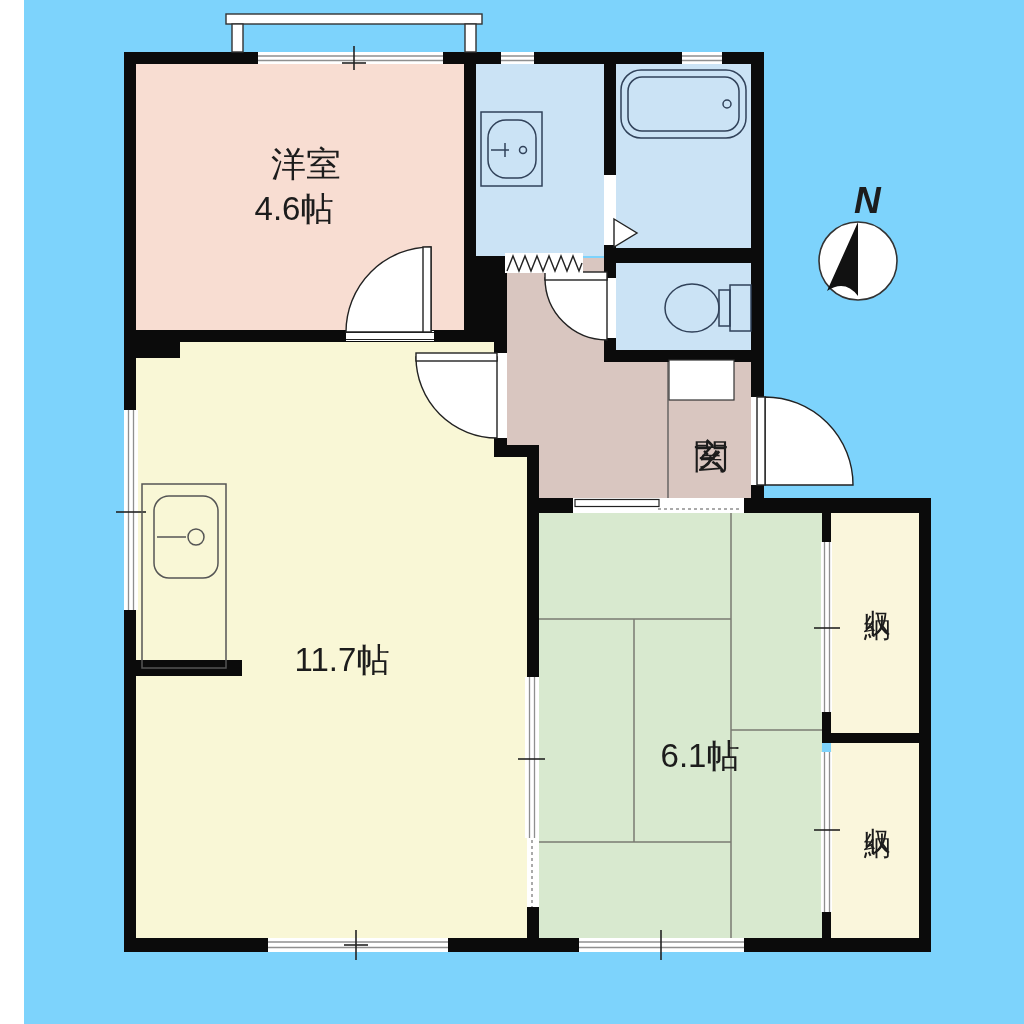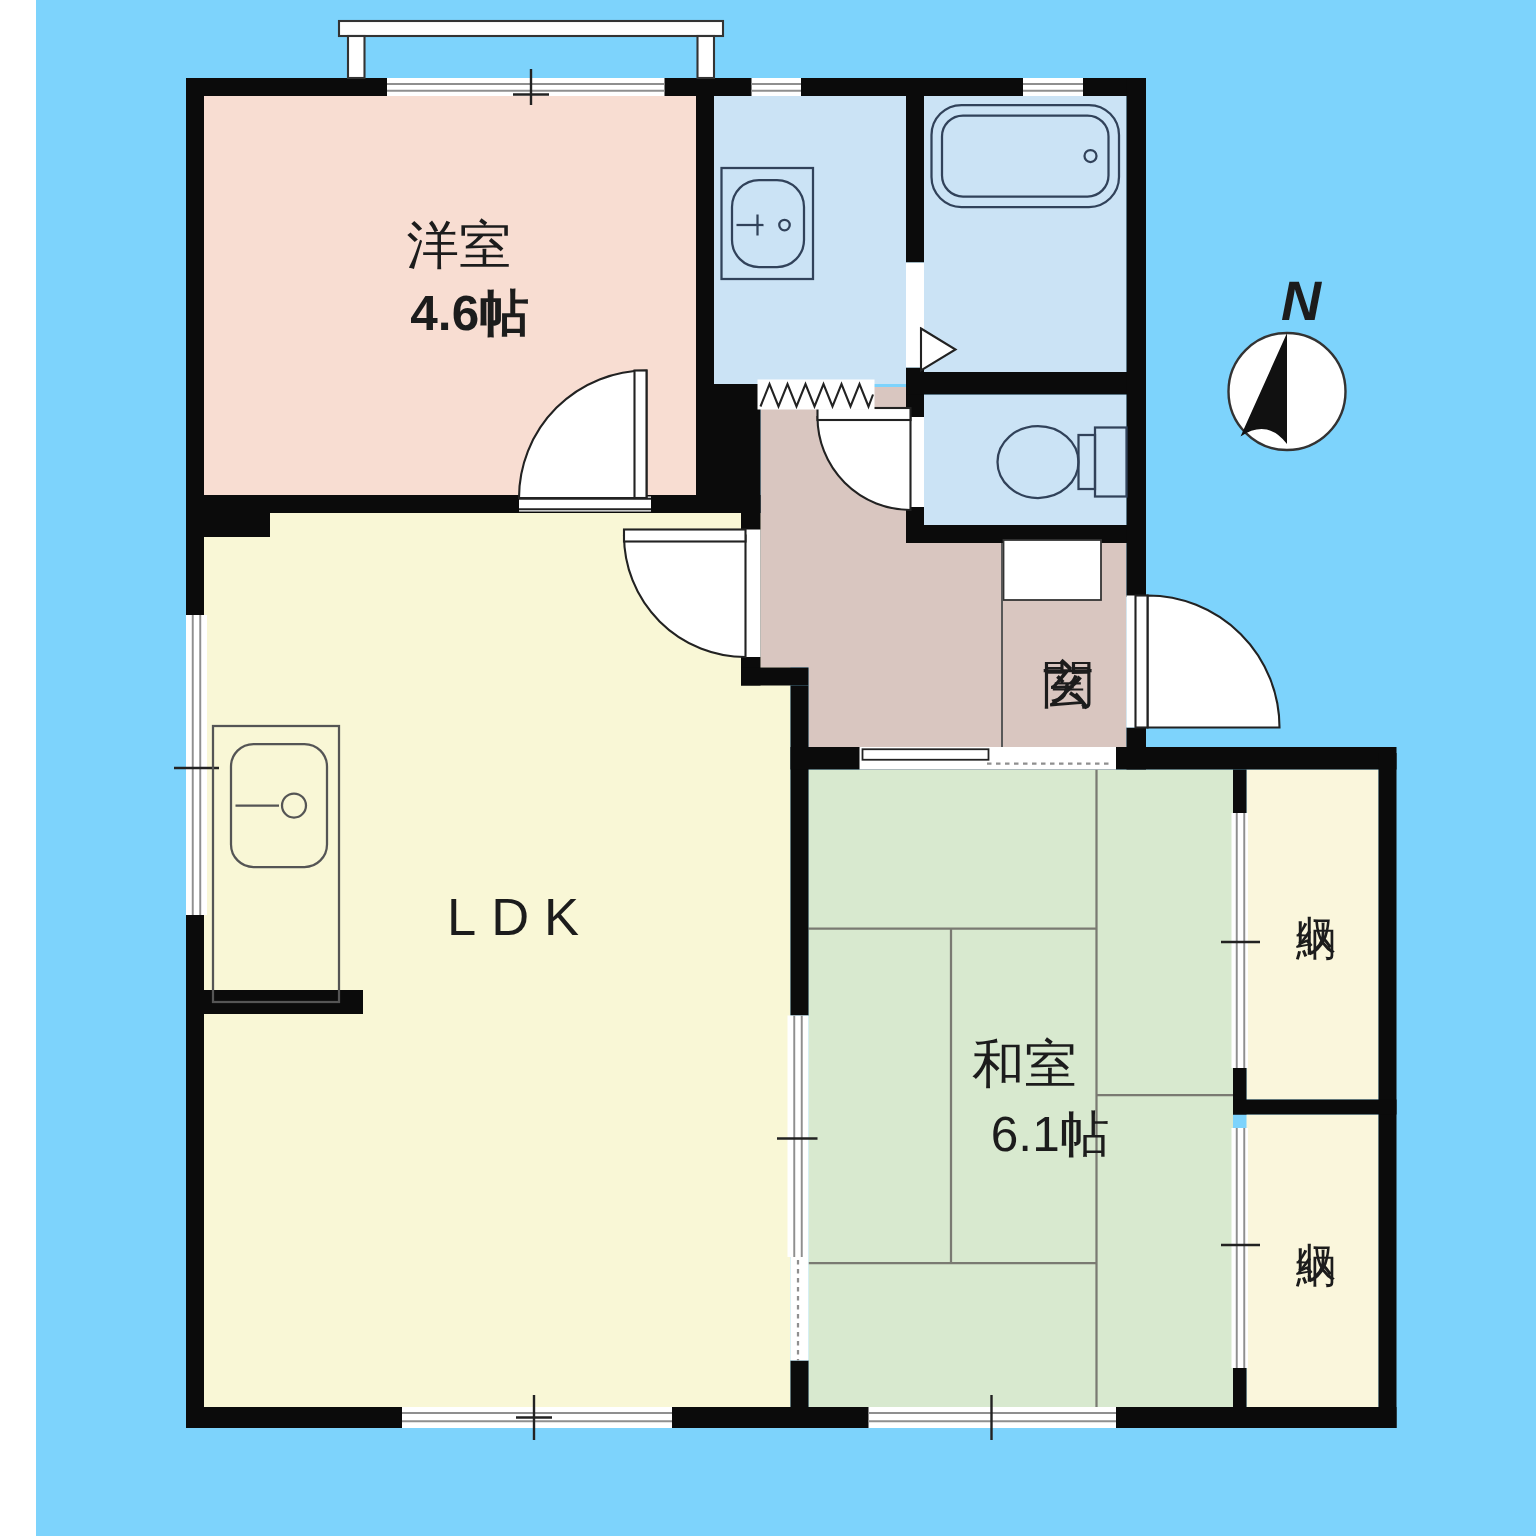--- a/index.html
+++ b/index.html
@@ -185,25 +185,24 @@
     <rect x="441" y="24" width="11" height="28"></rect>
   </g>
 
   <g>
     <circle cx="834" cy="261" r="39" fill="#ffffff" stroke="#333" stroke-width="1.6"></circle>
     <path d="M834,222 L803,291 Q821,279 834,296 Z" fill="#111"></path>
   </g>
 </svg>
 
   <div class="label room-name c" style="left:192px;top:146px;width:180px;">洋室</div>
-  <div class="label room-size c" style="left:199px;top:192px;width:180px;font-weight:bold;">4.6帖</div>
-
-  <div class="label ldk-name c" style="left:233px;top:594px;width:180px;">LDK</div>
-
-  <div class="label room-name c" style="left:569px;top:692px;width:180px;">和室</div>
+  <div class="label room-size c" style="left:180px;top:192px;width:180px;">4.6帖</div>
+
+  <div class="label room-size c" style="left:228px;top:643px;width:180px;">11.7帖</div>
+
   <div class="label room-size c" style="left:586px;top:739px;width:180px;">6.1帖</div>
 
   <div class="label genkan v" style="left:669px;top:410px;">玄関</div>
 
   <div class="label storage v" style="left:839px;top:588px;">収納</div>
   <div class="label storage v" style="left:839px;top:806px;">収納</div>
 
   <div class="label north" style="left:830px;top:182px;">N</div>
 
 </div>

